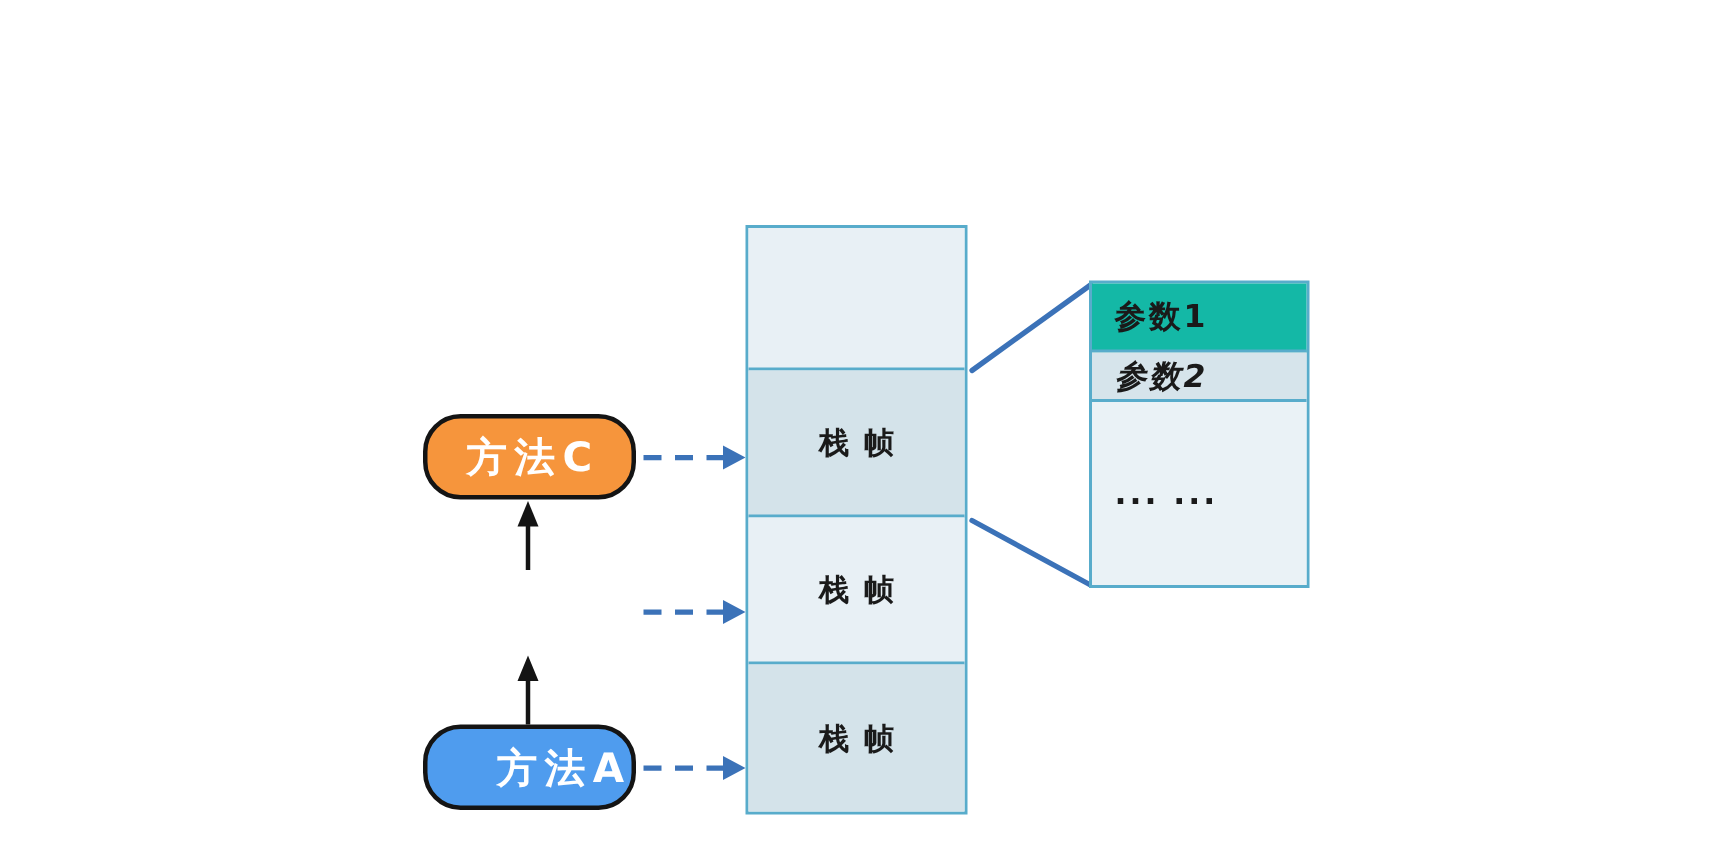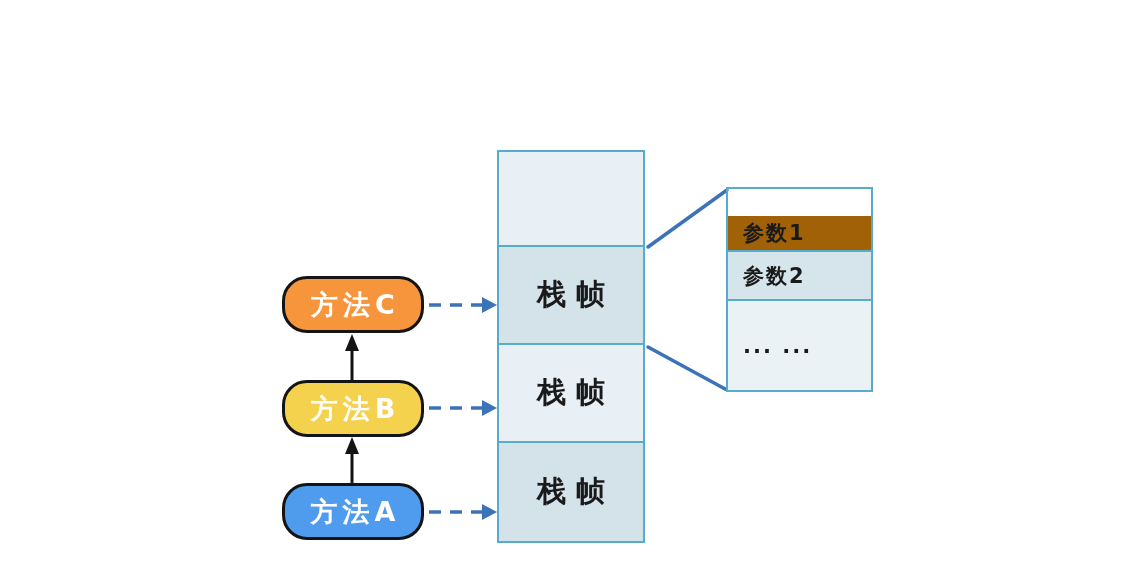--- a/index.html
+++ b/index.html
@@ -14,54 +14,54 @@
 
   
   .method-box{
     position:absolute;left:282px;width:142px;height:57px;
     box-sizing:border-box;border:3px solid #141414;border-radius:25px;
     display:flex;align-items:center;justify-content:center;
     color:#ffffff;font-size:27px;font-weight:bold;letter-spacing:5px;text-indent:5px;
   }
   #method-box-c{top:276px;background:#f6953c;}
   #method-box-b{top:380px;background:#f5d24e;}
-  #method-box-a{top:483px;background:#4f9cee;}
+  #method-box-a{top:483px;background:#4f9cee;justify-content:flex-end;}
 
   
   #stack-column{
     position:absolute;left:497px;top:150px;width:148px;height:393px;
     box-sizing:border-box;border:2.5px solid #58accb;
     display:flex;flex-direction:column;
   }
   .stack-cell{
     box-sizing:border-box;border-bottom:2.5px solid #58accb;
     display:flex;align-items:center;justify-content:center;
-    font-size:29px;color:#1a1a1a;font-weight:600;letter-spacing:10px;text-indent:10px;
+    font-size:20px;color:#1a1a1a;font-weight:600;letter-spacing:10px;text-indent:10px;
   }
   .stack-cell:last-child{border-bottom:none;flex:1;}
   #stack-cell-top{height:95px;background:#e8f0f5;}
   #stack-cell-frame-c{height:98px;background:#d4e3ea;}
   #stack-cell-frame-b{height:98px;background:#e8f0f5;}
   #stack-cell-frame-a{background:#d4e3ea;}
 
   
   #frame-detail-table{
     position:absolute;left:726px;top:187px;width:147px;height:205px;
     box-sizing:border-box;border:2.5px solid #58accb;
     display:flex;flex-direction:column;
   }
   .detail-row{
     box-sizing:border-box;border-bottom:2.5px solid #58accb;
     display:flex;align-items:center;
     padding-left:15px;
     font-size:21px;color:#1a1a1a;font-weight:600;letter-spacing:2px;
   }
   .detail-row:last-child{border-bottom:none;flex:1;}
-  #detail-row-param1{height:36px;background:#a16207;margin-top:27px;}
-  #detail-row-param2{height:49px;background:#d6e4eb;}
+  #detail-row-param1{height:46px;background:#14b8a6;}
+  #detail-row-param2{height:33px;background:#d6e4eb;font-style:italic;}
   #detail-row-ellipsis{height:49px;background:#eaf2f6;}
   #detail-row-return{background:#d8e6ed;}
 </style>
 </head>
 <body>
 
 <div id="canvas">
 
   <svg id="connector-layer" viewBox="0 0 1142 571" xmlns="http://www.w3.org/2000/svg">
 
@@ -87,23 +87,20 @@
       <polygon points="482,504 482,520 497,512" fill="#3b72b8"></polygon>
     </g>
 
     <line x1="648" y1="247" x2="727" y2="190" stroke="#3b72b8" stroke-width="3.5" stroke-linecap="round"></line>
     <line x1="648" y1="347" x2="727" y2="390" stroke="#3b72b8" stroke-width="3.5" stroke-linecap="round"></line>
   </svg>
 
   <div class="method-box" id="method-box-c">
     <span>方法C</span>
   </div>
-  <div class="method-box" id="method-box-b">
-    <span>方法B</span>
-  </div>
   <div class="method-box" id="method-box-a">
     <span>方法A</span>
   </div>
 
   <div id="stack-column">
     <div class="stack-cell" id="stack-cell-top">
       <span></span>
     </div>
     <div class="stack-cell" id="stack-cell-frame-c">
       <span>栈帧</span>

